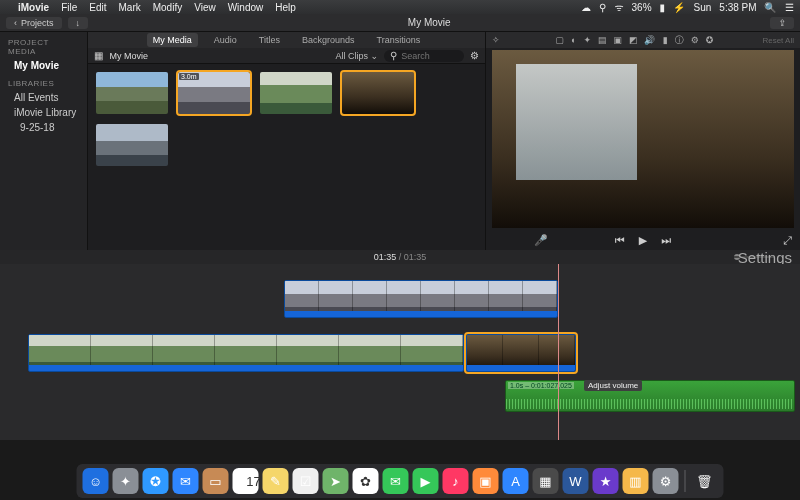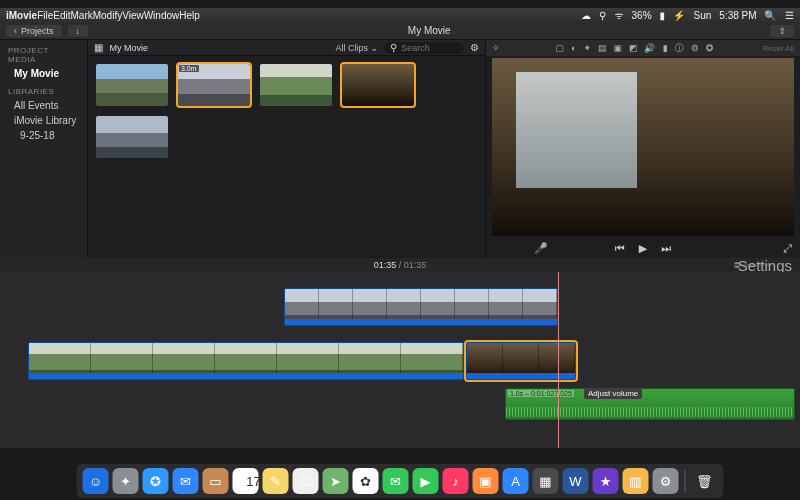--- a/index.html
+++ b/index.html
@@ -1,18 +1,18 @@
 <!DOCTYPE html>
 <html><head>
 <meta charset="utf-8">
 <style>
   * { box-sizing: border-box; margin: 0; padding: 0; font-family: -apple-system, "Helvetica Neue", Arial, sans-serif; }
   body { width: 800px; height: 500px; background: #1a1a1a; color: #ccc; overflow: hidden; font-size: 10px; position: relative; }
   
-  .menubar { height: 14px; background: linear-gradient(#3b3c3e,#2d2e30); display: flex; align-items: center; padding: 0 6px; font-size: 10px; color: #eee; margin-top: 8px; }
+  .menubar { height: 14px; background: linear-gradient(#3b3c3e,#2d2e30); display: flex; align-items: center; padding: 0 6px; gap: 12px; font-size: 10px; color: #eee; }
   .menubar .apple { font-size: 11px; }
   .menubar .spacer { flex: 1; }
   .menubar .right { display: flex; align-items: center; gap: 8px; font-size: 10px; }
   
   .toolbar { height: 18px; background: #2c2c2e; display: flex; align-items: center; padding: 0 6px; gap: 6px; border-bottom: 1px solid #111; }
   .toolbar .pill { background: #3a3a3c; border-radius: 3px; padding: 1px 8px; font-size: 9px; color: #ccc; display: flex; align-items: center; gap: 4px; }
   .toolbar .title { flex: 1; text-align: center; font-size: 10px; color: #ddd; }
   
   .main { display: flex; height: 218px; }
   .sidebar { width: 88px; background: #242426; border-right: 1px solid #111; padding: 4px 0; }
@@ -118,20 +118,27 @@
   <div class="sidebar">
     <div class="hdr">PROJECT MEDIA</div>
     <div class="item" style="font-weight:600;color:#fff">My Movie</div>
     <div class="hdr" style="margin-top:4px">LIBRARIES</div>
     <div class="item">All Events</div>
     <div class="item">iMovie Library</div>
     <div class="item sub">9-25-18</div>
   </div>
 
   <div class="center">
+    <div class="tabs">
+      <span class="active">My Media</span>
+      <span>Audio</span>
+      <span>Titles</span>
+      <span>Backgrounds</span>
+      <span>Transitions</span>
+    </div>
     <div class="browser-bar">
       <span>▦</span>
       <span class="sel">My Movie</span>
       <span class="drop"><span>All Clips</span> ⌄</span>
       <span class="search">
         <span>⚲</span>
         <input placeholder="Search" style="">
       </span>
       <span>⚙</span>
     </div>

